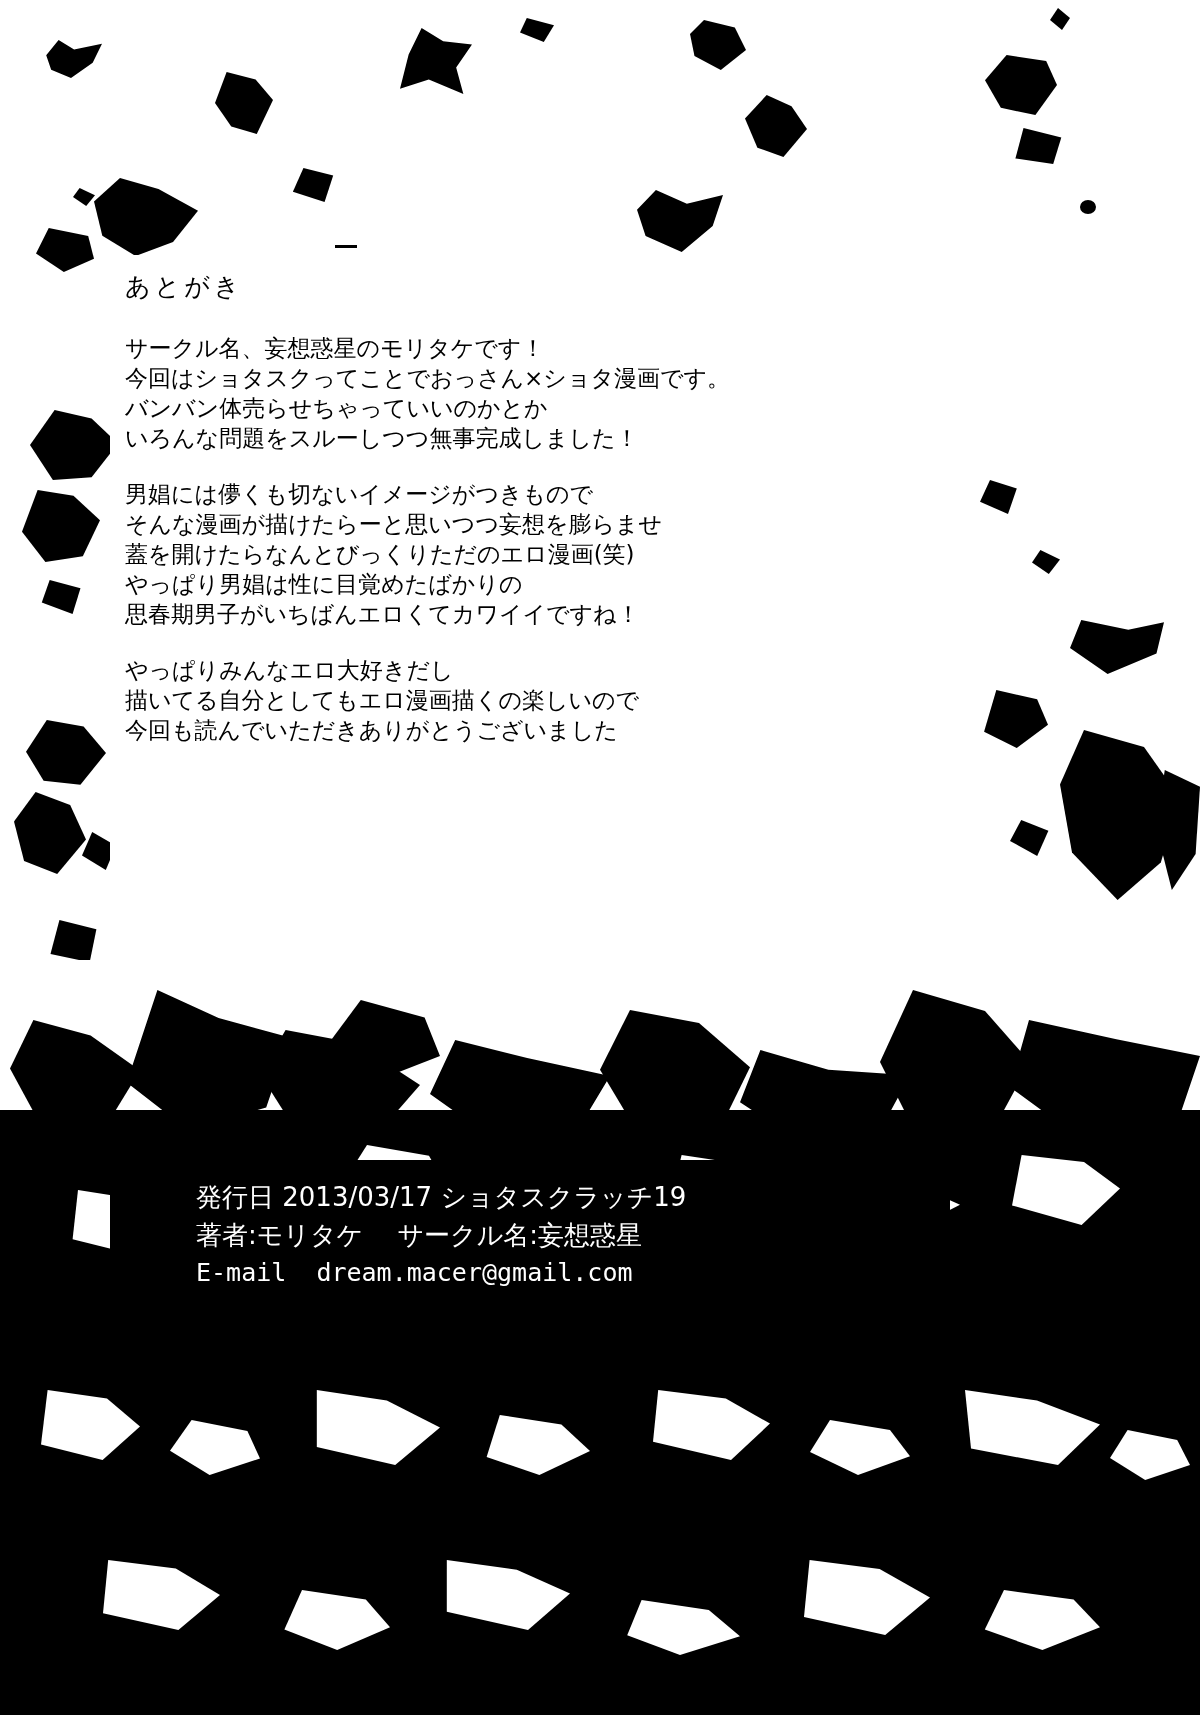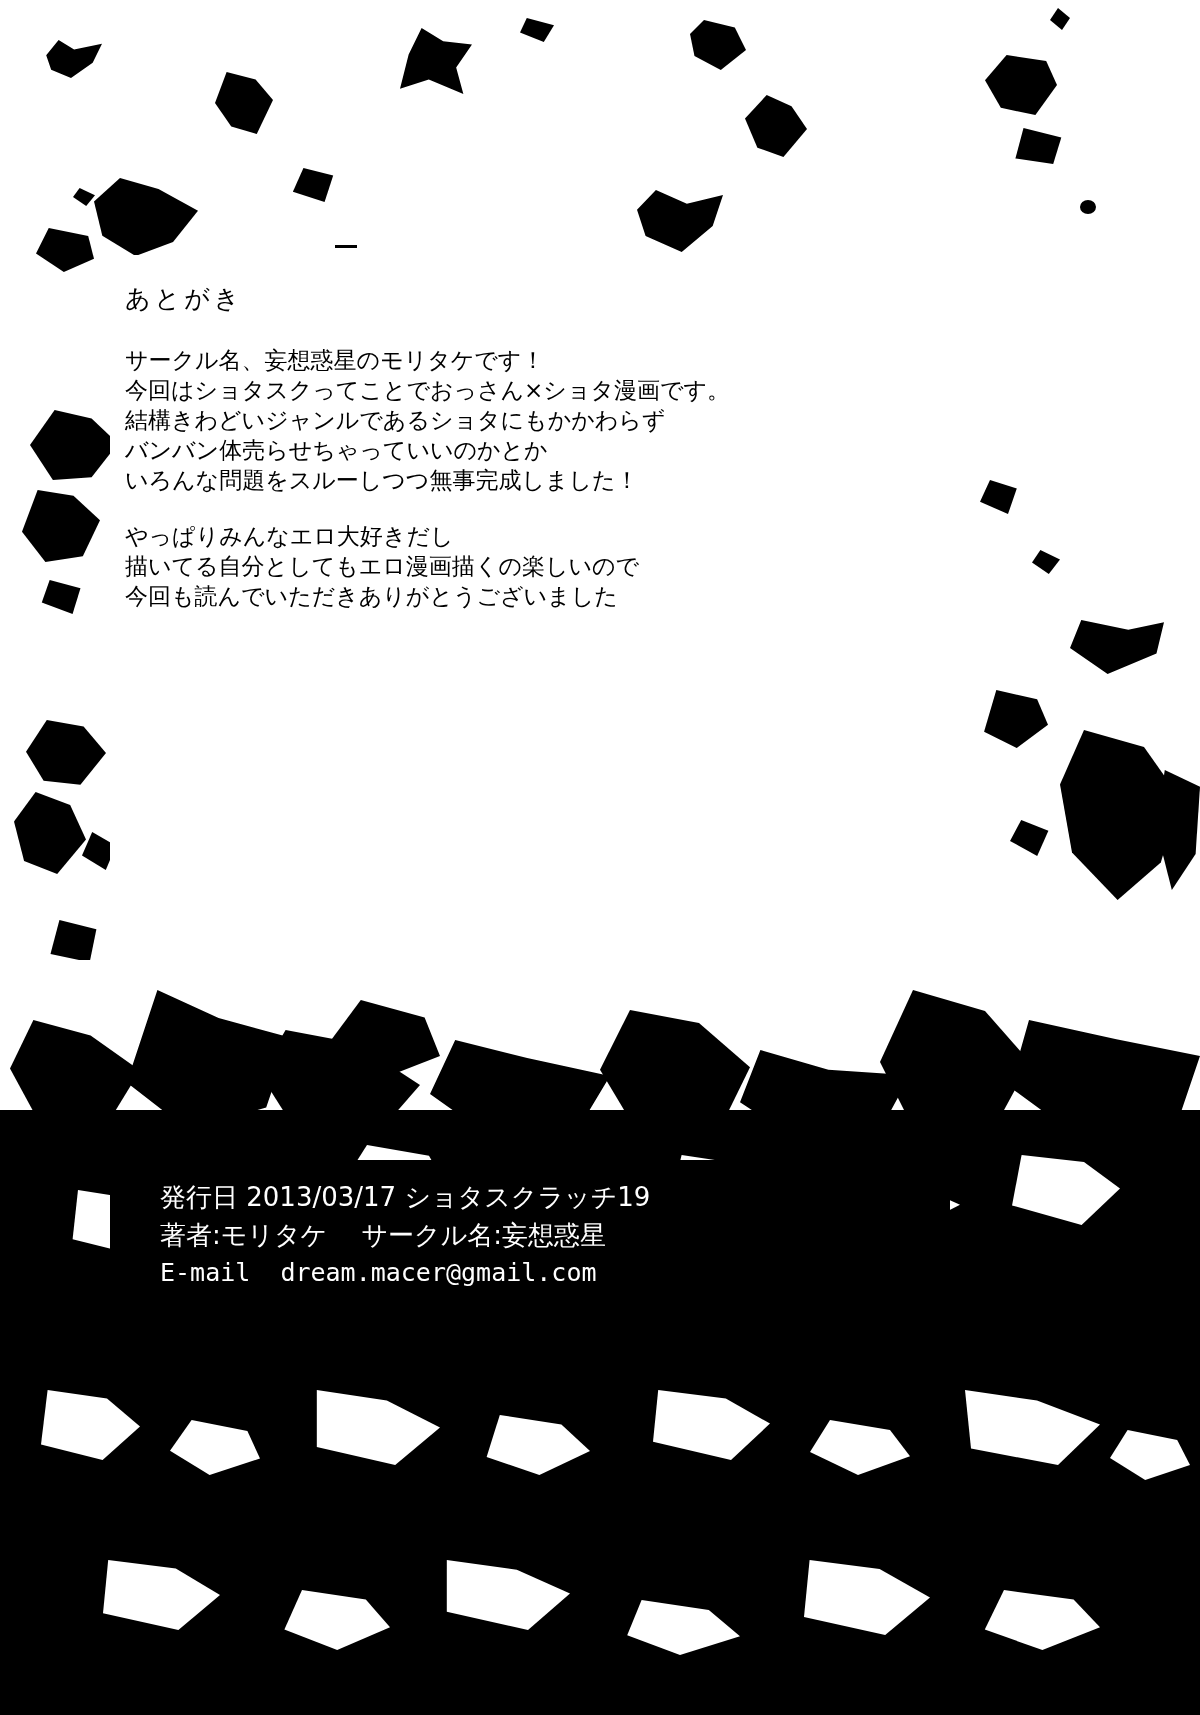--- a/index.html
+++ b/index.html
@@ -46,21 +46,21 @@
   
   .white-card {
     position: absolute;
     background: #ffffff;
   }
 
   
   .afterword {
     position: absolute;
     left: 125px;
-    top: 282px;
+    top: 270px;
     width: 870px;
     z-index: 40;
   }
   .afterword-heading {
     font-size: 25px;
     letter-spacing: 4px;
     color: #000;
     margin-bottom: 30px;
     font-family: "DejaVu Sans", sans-serif;
   }
@@ -88,20 +88,21 @@
   }
   .colophon-inner {
     padding: 18px 0 0 50px;
   }
   .colo-line {
     color: #ffffff;
     font-size: 26px;
     line-height: 38px;
     white-space: pre;
     font-family: "DejaVu Sans", sans-serif;
+    margin-left: 36px;
   }
   .colo-line.mono {
     font-family: "DejaVu Sans Mono", monospace;
     font-size: 25px;
     letter-spacing: 0px;
   }
   .tiny-dash {
     position: absolute;
     left: 335px;
     top: 245px;
@@ -195,25 +196,31 @@
 
   <div class="white-card" style="left:110px;top:255px;width:870px;height:700px;z-index:30;"></div>
   <div class="tiny-dash"></div>
 
   <div class="afterword">
     <div class="afterword-heading">あとがき</div>
 
     <div class="para">
       <div class="line">サークル名、妄想惑星のモリタケです！</div>
       <div class="line">今回はショタスクってことでおっさん×ショタ漫画です。</div>
-      <div class="line">結構きわどいジャンルであるショタにもかかわらず</div>
       <div class="line">バンバン体売らせちゃっていいのかとか</div>
       <div class="line">いろんな問題をスルーしつつ無事完成しました！</div>
     </div>
 
+    <div class="para">
+      <div class="line">男娼には儚くも切ないイメージがつきもので</div>
+      <div class="line">そんな漫画が描けたらーと思いつつ妄想を膨らませ</div>
+      <div class="line">蓋を開けたらなんとびっくりただのエロ漫画(笑)</div>
+      <div class="line">やっぱり男娼は性に目覚めたばかりの</div>
+      <div class="line">思春期男子がいちばんエロくてカワイイですね！</div>
+    </div>
 
     <div class="para">
       <div class="line">やっぱりみんなエロ大好きだし</div>
       <div class="line">描いてる自分としてもエロ漫画描くの楽しいので</div>
       <div class="line">今回も読んでいただきありがとうございました</div>
     </div>
 
   </div>
 
   <div class="colophon">

